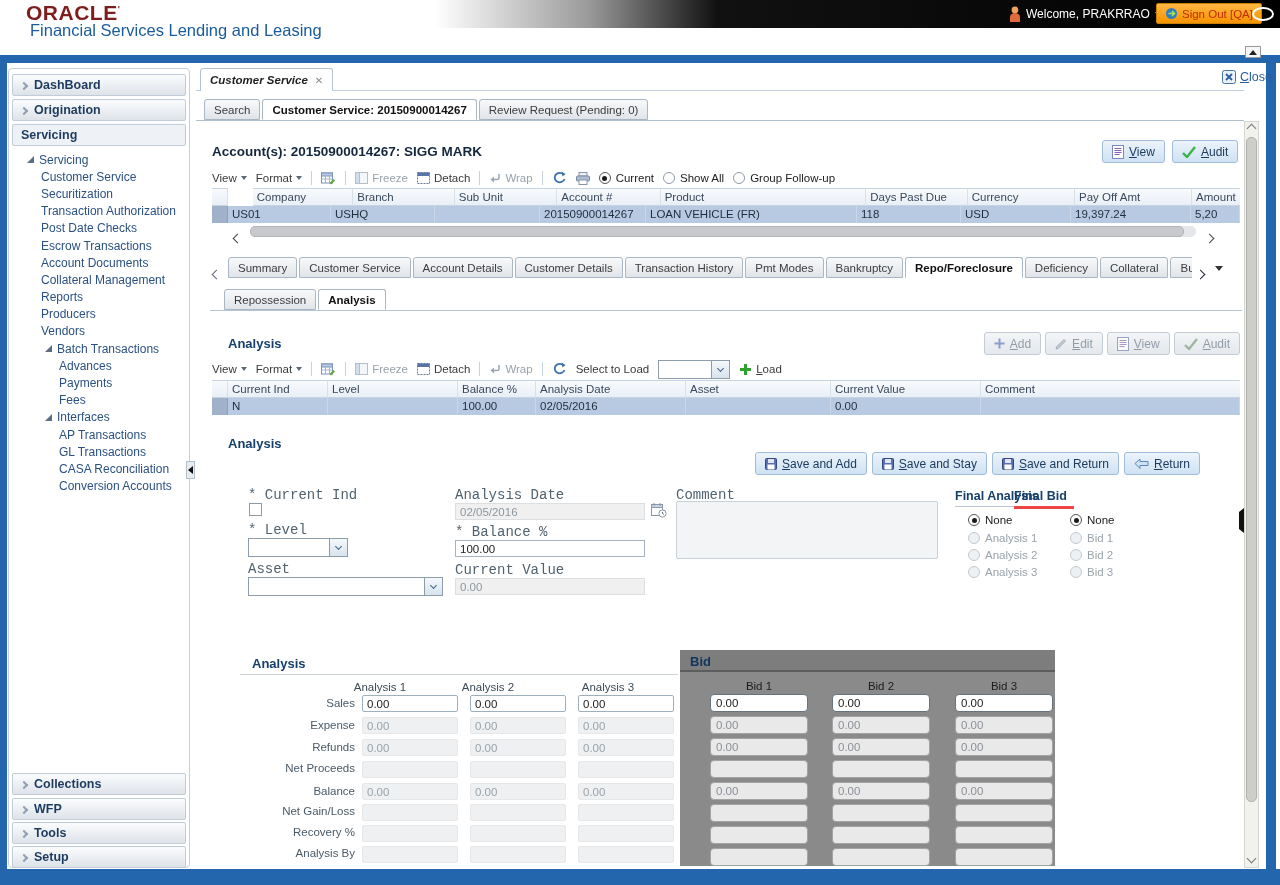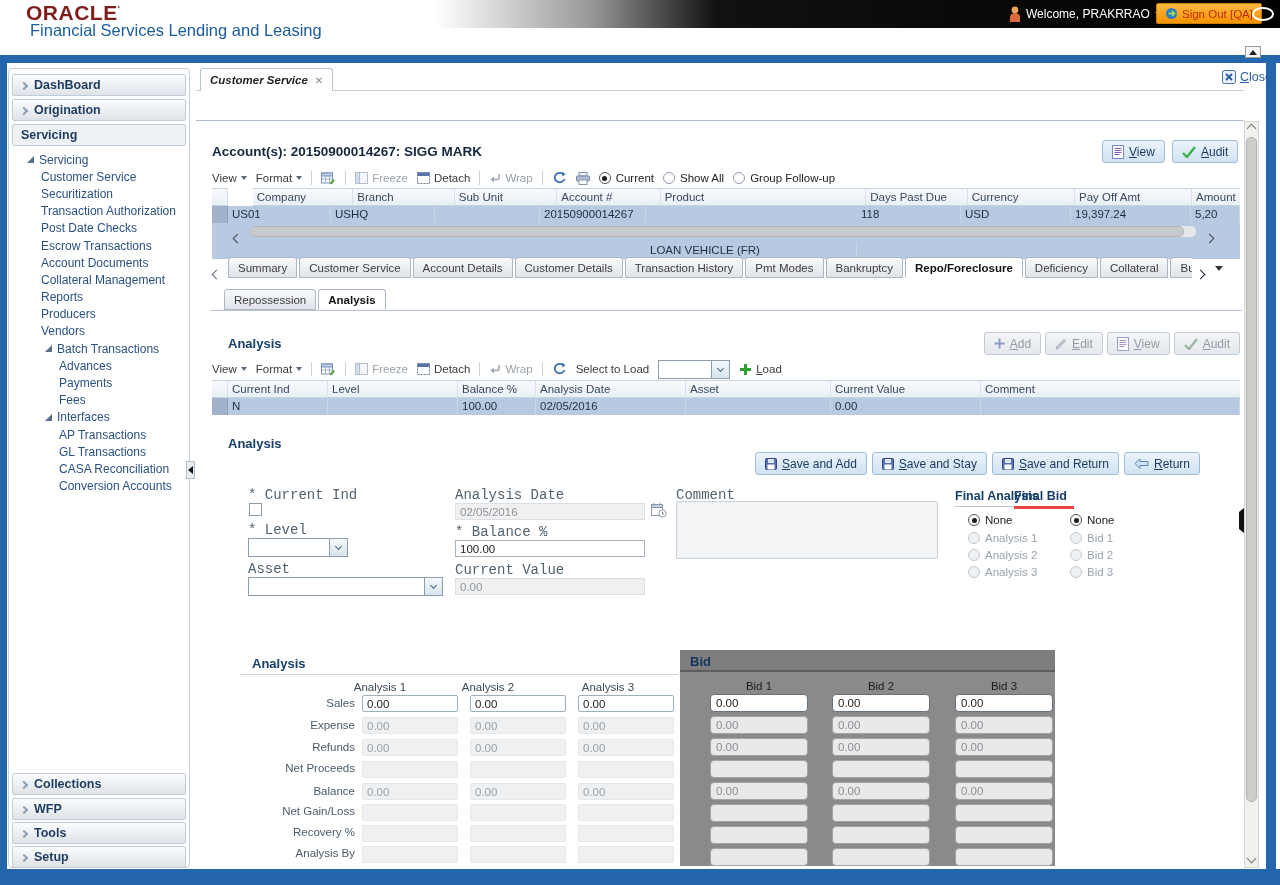--- a/index.html
+++ b/index.html
@@ -231,20 +231,25 @@
   </div>
   <div class="abs close-ctl">
     <svg width="14" height="14">
         <rect x="0.5" y="0.5" width="13" height="13" rx="2" fill="#eaf1f9" stroke="#4472a8"></rect>
         <path d="M4 4 L10 10 M10 4 L4 10" stroke="#2a5e9e" stroke-width="1.8"></path>
       </svg>
     <span class="fl">Close</span>
   </div>
 
   <div class="abs hline" style="left:196px;top:120px;width:1048px;background:#b0bfce;"></div>
+  <div class="abs tabrow" style="left:204px;top:99px;">
+    <span class="tab">Search</span>
+    <span class="tab active">Customer Service: 20150900014267</span>
+    <span class="tab">Review Request (Pending: 0)</span>
+  </div>
 
   <div class="abs vtrack"></div>
   <div class="sb-arrow" style="left:1244px;top:121px;">
       <span class="chev u" style="border-color:#777;"></span>
     </div>
   <div class="abs vthumb"></div>
   <div class="sb-arrow" style="left:1244px;top:851px;">
       <span class="chev d" style="border-color:#777;"></span>
     </div>
   <div class="abs" style="left:1239px;top:512px;"><span class="tri-left"></span></div>
@@ -345,21 +350,21 @@
       <div class="th" style="width:110px;">Currency</div>
       <div class="th ar" style="width:120px;">Pay Off Amt</div>
       <div class="th ar" style="width:49px;border-right:none;">Amount</div>
     </div>
     <div class="trow selrow">
       <div class="td selcell" style="width:16px;"></div>
       <div class="td" style="width:103px;">US01</div>
       <div class="td" style="width:104px;">USHQ</div>
       <div class="td" style="width:105px;"></div>
       <div class="td" style="width:106px;">20150900014267</div>
-      <div class="td" style="width:211px;margin-top:36px;">LOAN VEHICLE (FR)</div>
+      <div class="td" style="width:211px;">LOAN VEHICLE (FR)</div>
       <div class="td ar" style="width:104px;">118</div>
       <div class="td" style="width:110px;">USD</div>
       <div class="td ar" style="width:120px;">19,397.24</div>
       <div class="td ar" style="width:49px;">5,20</div>
     </div>
   </div>
 
   <div class="abs" style="left:234px;top:228px;"><span class="chev l" style="border-color:#444;"></span></div>
   <div class="abs" style="left:250px;top:226px;width:946px;height:11px;background:#e4e6e9;border-radius:5px;"></div>
   <div class="abs hthumb" style="left:250px;top:226px;width:934px;height:11px;"></div>

